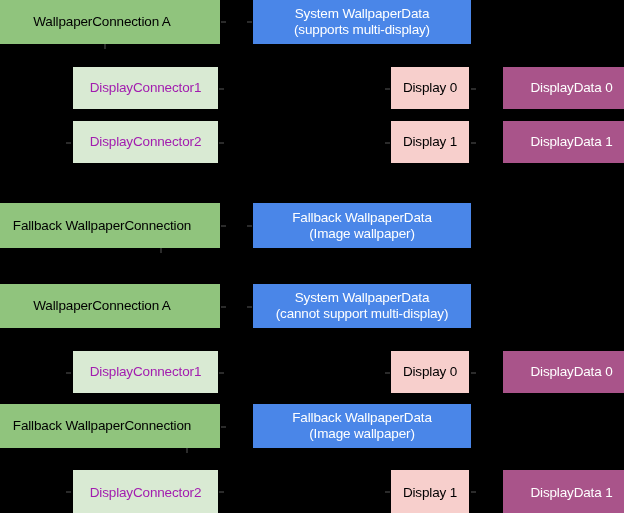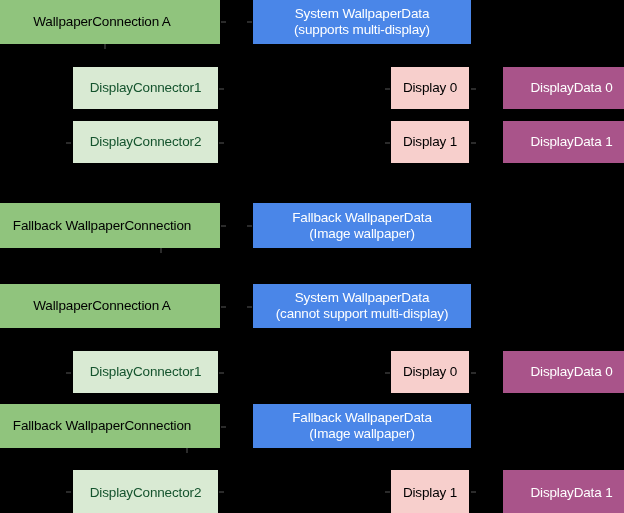--- a/index.html
+++ b/index.html
@@ -21,21 +21,21 @@
     display: flex;
     align-items: center;
     justify-content: center;
     text-align: center;
     line-height: 1.18;
     white-space: pre-line;
     font-size: 13.5px;
     letter-spacing: -0.15px;
   }
   .node.lifeline-green  { background: #90C47D; color: #000000; }
-  .node.lifeline-lgreen { background: #D9EAD3; color: #14532d; }
+  .node.lifeline-lgreen { background: #D9EAD3; color: #a21caf; }
   .node.lifeline-blue   { background: #4A86E8; color: #FFFFFF; }
   .node.lifeline-pink   { background: #F7CFCC; color: #000000; }
   .node.lifeline-purple { background: #A9548A; color: #FFFFFF; }
 
   .tick {
     position: absolute;
     background: #2b2b2b;
     width: 5px;
     height: 2px;
   }

